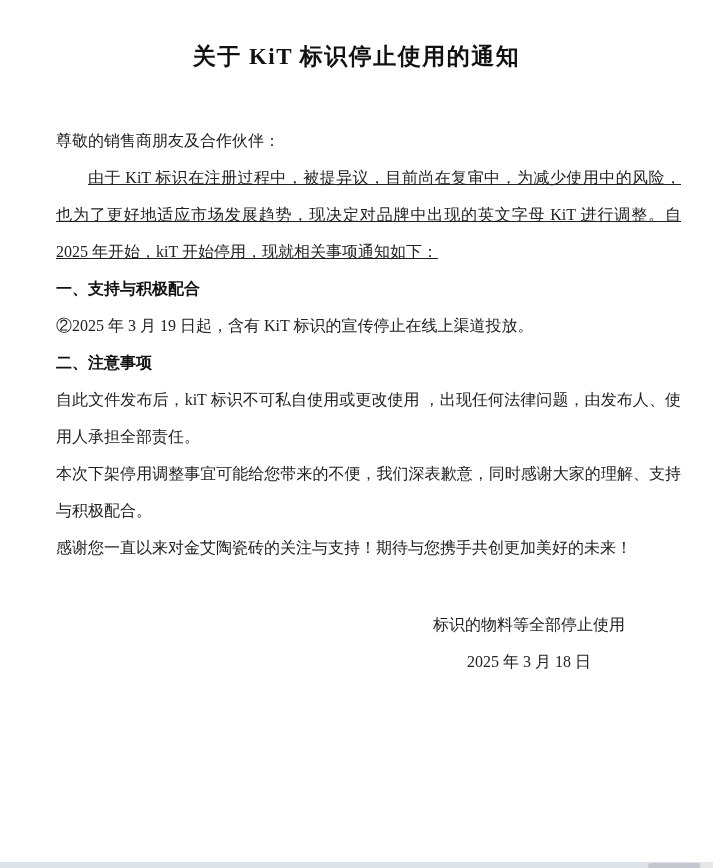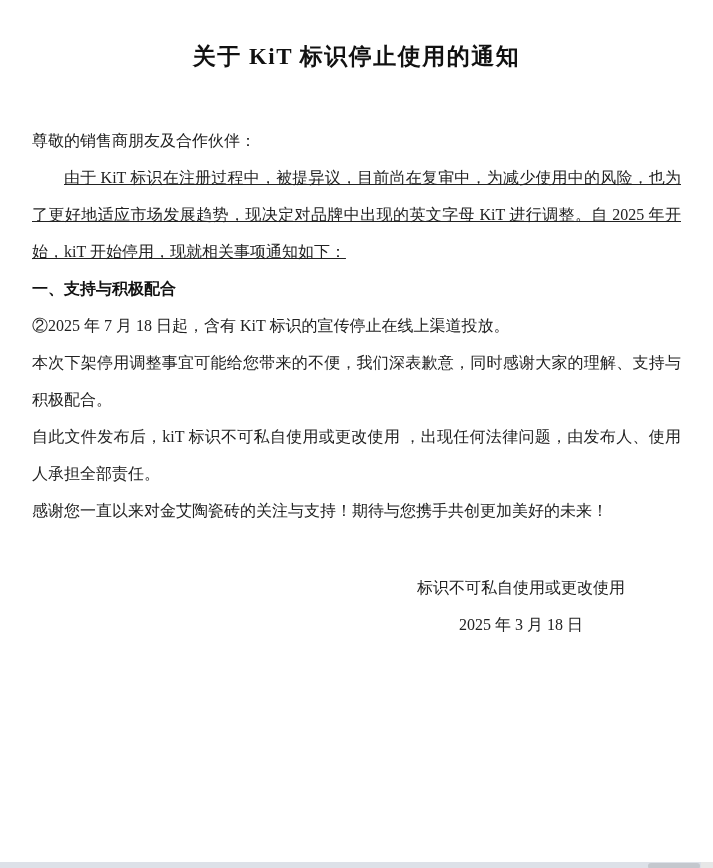--- a/index.html
+++ b/index.html
@@ -28,21 +28,21 @@
     color: #111111;
     line-height: 34px;
   }
   .doc-body {
     margin-top: 48px;
     font-size: 16px;
     line-height: 37px;
     text-align: justify;
     color: #222222;
   }
-  .para { text-indent: 0; }
+  .para { text-indent: 0; margin-left: 24px; }
   .para.indent-2em { text-indent: 2em; text-decoration: underline; }
   .heading {
     font-weight: bold;
     color: #111111;
   }
   .signature {
     margin-top: 40px;
     margin-right: 56px;
     margin-left: auto;
     width: fit-content;
@@ -89,32 +89,33 @@
 
     <div class="doc-body">
 
       <p class="para">尊敬的销售商朋友及合作伙伴：</p>
 
       <p class="para indent-2em">由于 KiT 标识在注册过程中，被提异议，目前尚在复审中，为减少使用中的风险，也为了更好地适应市场发展趋势，现决定对品牌中出现的英文字母 KiT 进行调整。自 2025 年开始，kiT 开始停用，现就相关事项通知如下：</p>
 
       <p class="para heading">一、支持与积极配合</p>
 
 
-      <p class="para">②2025 年 7 月 18 日起，含有 KiT 标识的宣传停止在线上渠道投放。</p>
+      <p class="para">②2025 年 3 月 19 日起，含有 KiT 标识的宣传停止在线上渠道投放。</p>
 
+      <p class="para heading">二、注意事项</p>
+
+      <p class="para">自此文件发布后，kiT 标识不可私自使用或更改使用 ，出现任何法律问题，由发布人、使用人承担全部责任。</p>
 
       <p class="para">本次下架停用调整事宜可能给您带来的不便，我们深表歉意，同时感谢大家的理解、支持与积极配合。</p>
-
-      <p class="para">自此文件发布后，kiT 标识不可私自使用或更改使用 ，出现任何法律问题，由发布人、使用人承担全部责任。</p>
 
 
       <p class="para">感谢您一直以来对金艾陶瓷砖的关注与支持！期待与您携手共创更加美好的未来！</p>
 
       <div class="signature">
-        <div class="sig-line">标识不可私自使用或更改使用</div>
+        <div class="sig-line">标识的物料等全部停止使用</div>
         <div class="sig-line">2025 年 3 月 18 日</div>
       </div>
 
     </div>
   </div>
 
   <div class="hscrollbar">
     <div class="hscrollbar-thumb"></div>
     <div class="hscrollbar-corner"></div>
   </div>

